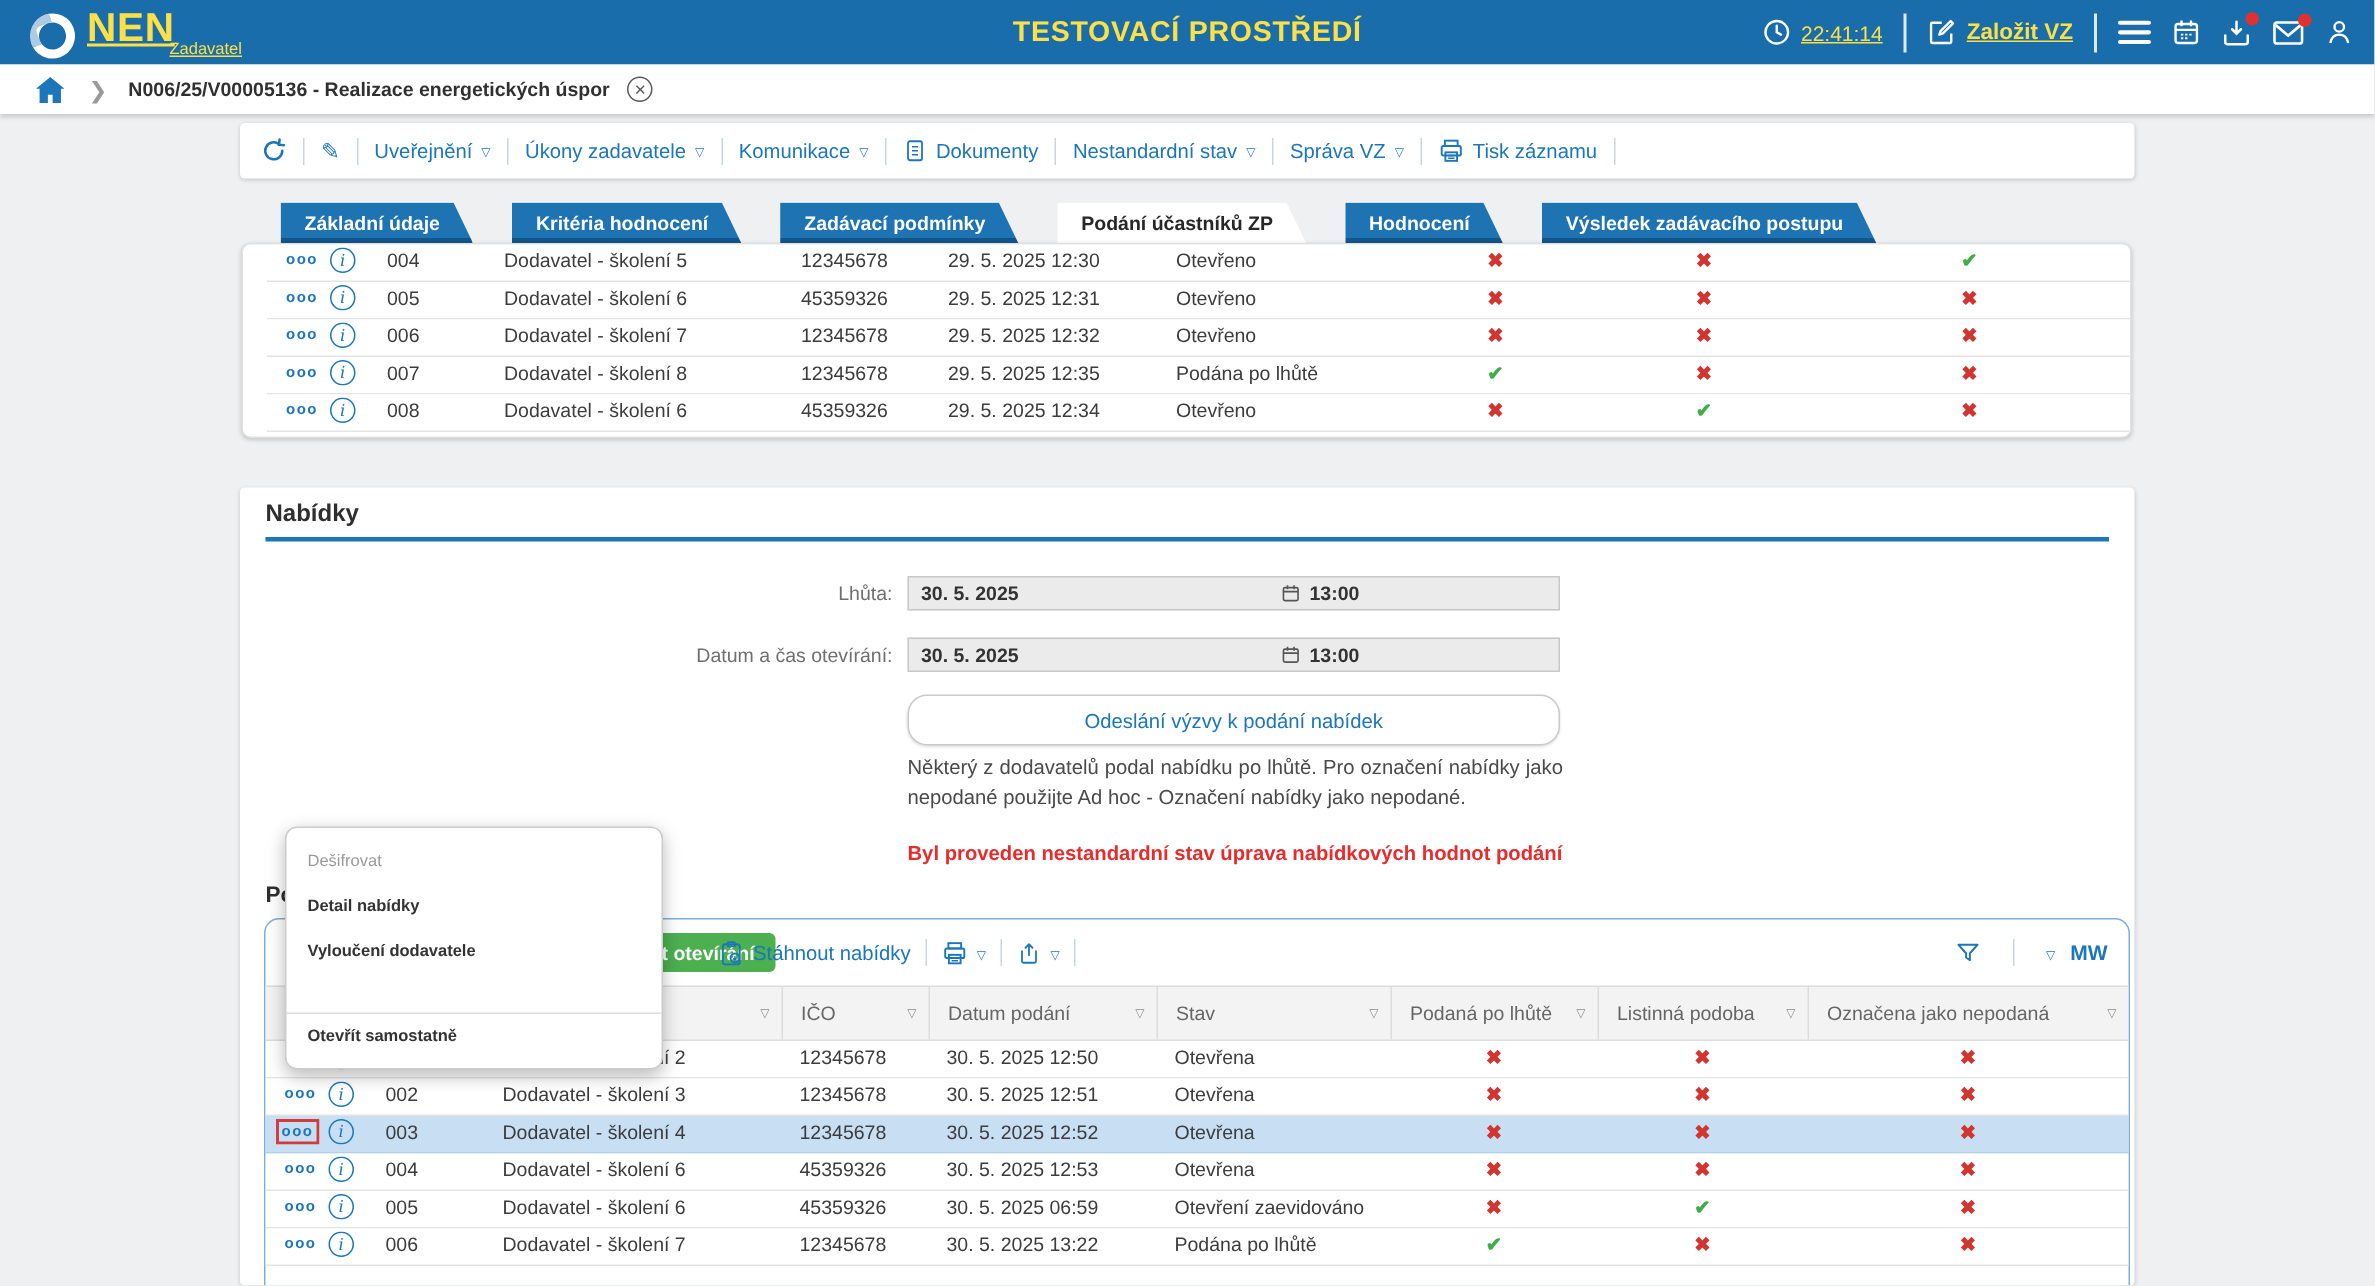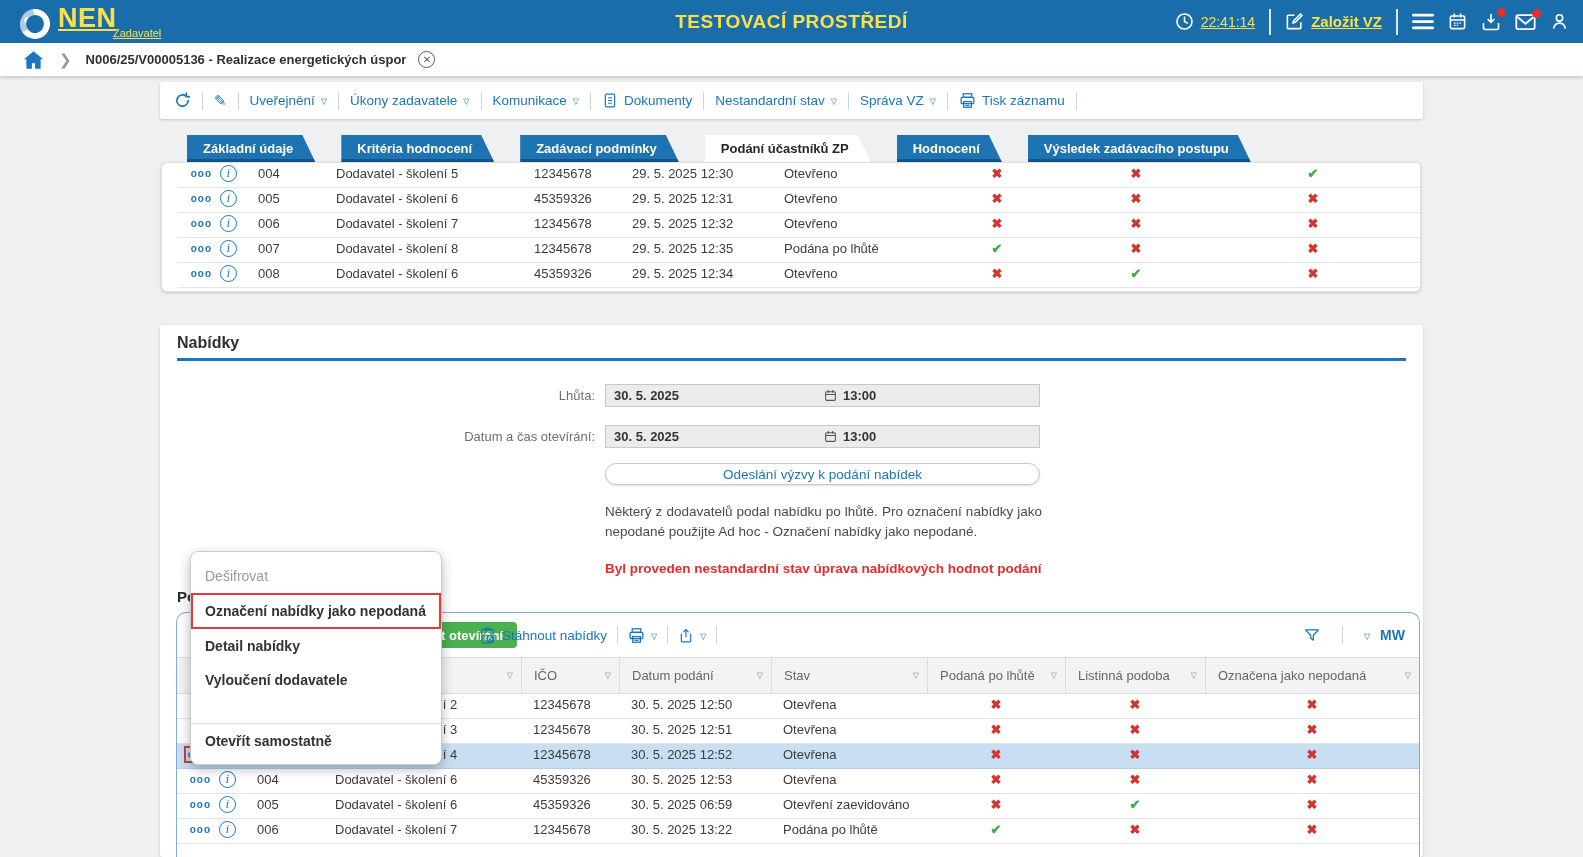--- a/index.html
+++ b/index.html
@@ -67,43 +67,43 @@
 
   
   .t1-card { left:161px; top:162px; width:1260px; height:130px; border-radius:6px; padding-left:16px; overflow:hidden; border:1px solid #e0e0e0; }
 
   
   .nb-card { left:160px; top:325px; width:1263px; height:532px; border-radius:3px; }
   .nb-title { position:absolute; left:17px; top:9px; font-size:16px; font-weight:bold; color:#2f2f2f; }
   .nb-underline { position:absolute; left:17px; top:33px; width:1229px; height:3px; background:#1b76bc; }
   .f-label { position:absolute; width:250px; text-align:right; color:#6f6f6f; font-size:13px; }
   .f-group { position:absolute; left:445px; width:435px; height:23px; background:#ebebeb; border:1px solid #c8c8c8; display:flex; align-items:center; }
-  .f-date { width:218px; padding-left:8px; font-weight:bold; color:#333; }
+  .f-date { width:248px; padding-left:8px; font-weight:bold; color:#333; }
   .f-time { display:flex; align-items:center; gap:6px; font-weight:bold; color:#333; }
-  .send-btn { position:absolute; left:445px; top:138px; width:435px; height:22px; border:1px solid #c9c9c9; border-radius:13px; background:#fff; color:#1b76bc; font-size:13.5px; display:flex; align-items:center; justify-content:center; box-shadow:0 1px 2px rgba(0,0,0,.12); }
+  .send-btn { position:absolute; left:445px; top:138px; width:435px; height:34px; border:1px solid #c9c9c9; border-radius:13px; background:#fff; color:#1b76bc; font-size:13.5px; display:flex; align-items:center; justify-content:center; box-shadow:0 1px 2px rgba(0,0,0,.12); }
   .nb-note { position:absolute; left:445px; top:177px; width:437px; color:#4a4a4a; font-size:13.5px; line-height:20px; text-align:justify; }
   .nb-warn { position:absolute; left:445px; top:236px; width:500px; color:#e82c2c; font-weight:bold; font-size:13.5px; }
   .po-title { position:absolute; left:17px; top:263px; font-size:15px; font-weight:bold; color:#2f2f2f; }
 
   
   .of-card { position:absolute; left:16px; top:287px; width:1244px; height:245px; background:#fff; border:1px solid #7fadda; border-bottom:none; border-radius:10px 10px 0 0; overflow:hidden; }
   .of-toolbar { position:relative; height:44px; display:flex; align-items:center; }
   .open-btn { position:absolute; left:250px; top:9px; height:26px; padding:0 14px; background:#4caf50; color:#fff; font-weight:bold; font-size:13px; border:none; border-radius:4px; display:flex; align-items:center; }
   .of-links { position:absolute; left:302px; top:9px; height:26px; display:flex; align-items:center; color:#1b76bc; }
   .of-links .tb-div { margin:0 10px; }
   .of-right { position:absolute; right:14px; top:9px; height:26px; display:flex; align-items:center; gap:10px; color:#1b76bc; }
   .of-right .mw { font-weight:bold; font-size:14px; }
   .of-head { display:grid; grid-template-columns:36px 34px 76px 198px 98px 152px 156px 138px 140px auto; height:37px; background:#f3f3f3; border-top:1px solid #ddd; border-bottom:1px solid #ddd; align-items:center; color:#666; font-size:13px; }
   .of-head > div { height:100%; display:flex; align-items:center; justify-content:space-between; padding:0 8px 0 12px; }
   .of-head > div.sep { border-left:1px solid #ddd; }
   .fil { color:#8a8a8a; font-size:8px; }
 
   
   .ctx { position:absolute; left:190px; top:551px; width:252px; background:#fff; border:1px solid #ccc; border-radius:8px; box-shadow:0 4px 12px rgba(0,0,0,.28); z-index:60; padding:7px 0 6px 0; }
-  .ctx-item { padding:9px 14px; font-size:14px; font-weight:bold; color:#333; }
+  .ctx-item { padding:9px 14px; font-size:11px; font-weight:bold; color:#333; }
   .ctx-item.disabled { color:#9a9a9a; font-weight:normal; }
   .ctx-item.flag { border:2px solid #e23b3b; padding:8px 12px; }
   .ctx-sep { border-top:1px solid #ddd; margin-top:26px; padding-top:9px; }
 
   svg { display:block; }
 </style>
 </head>
 <body>
 
 <div class="page">
@@ -563,19 +563,18 @@
             <div class="c-mark mark-no">✖</div>
             <div class="c-mark mark-no">✖</div>
             <div></div>
           </div>
         </div>
     </div>
   </div>
 
   <div class="ctx" id="ctx">
       <div class="ctx-item disabled">Dešifrovat</div>
-      <div class="ctx-item flag">Označení nabídky jako nepodaná</div>
       <div class="ctx-item">Detail nabídky</div>
       <div class="ctx-item">Vyloučení dodavatele</div>
       <div class="ctx-item ctx-sep">Otevřít samostatně</div>
     </div>
 
 </div>
 
 </body></html>

